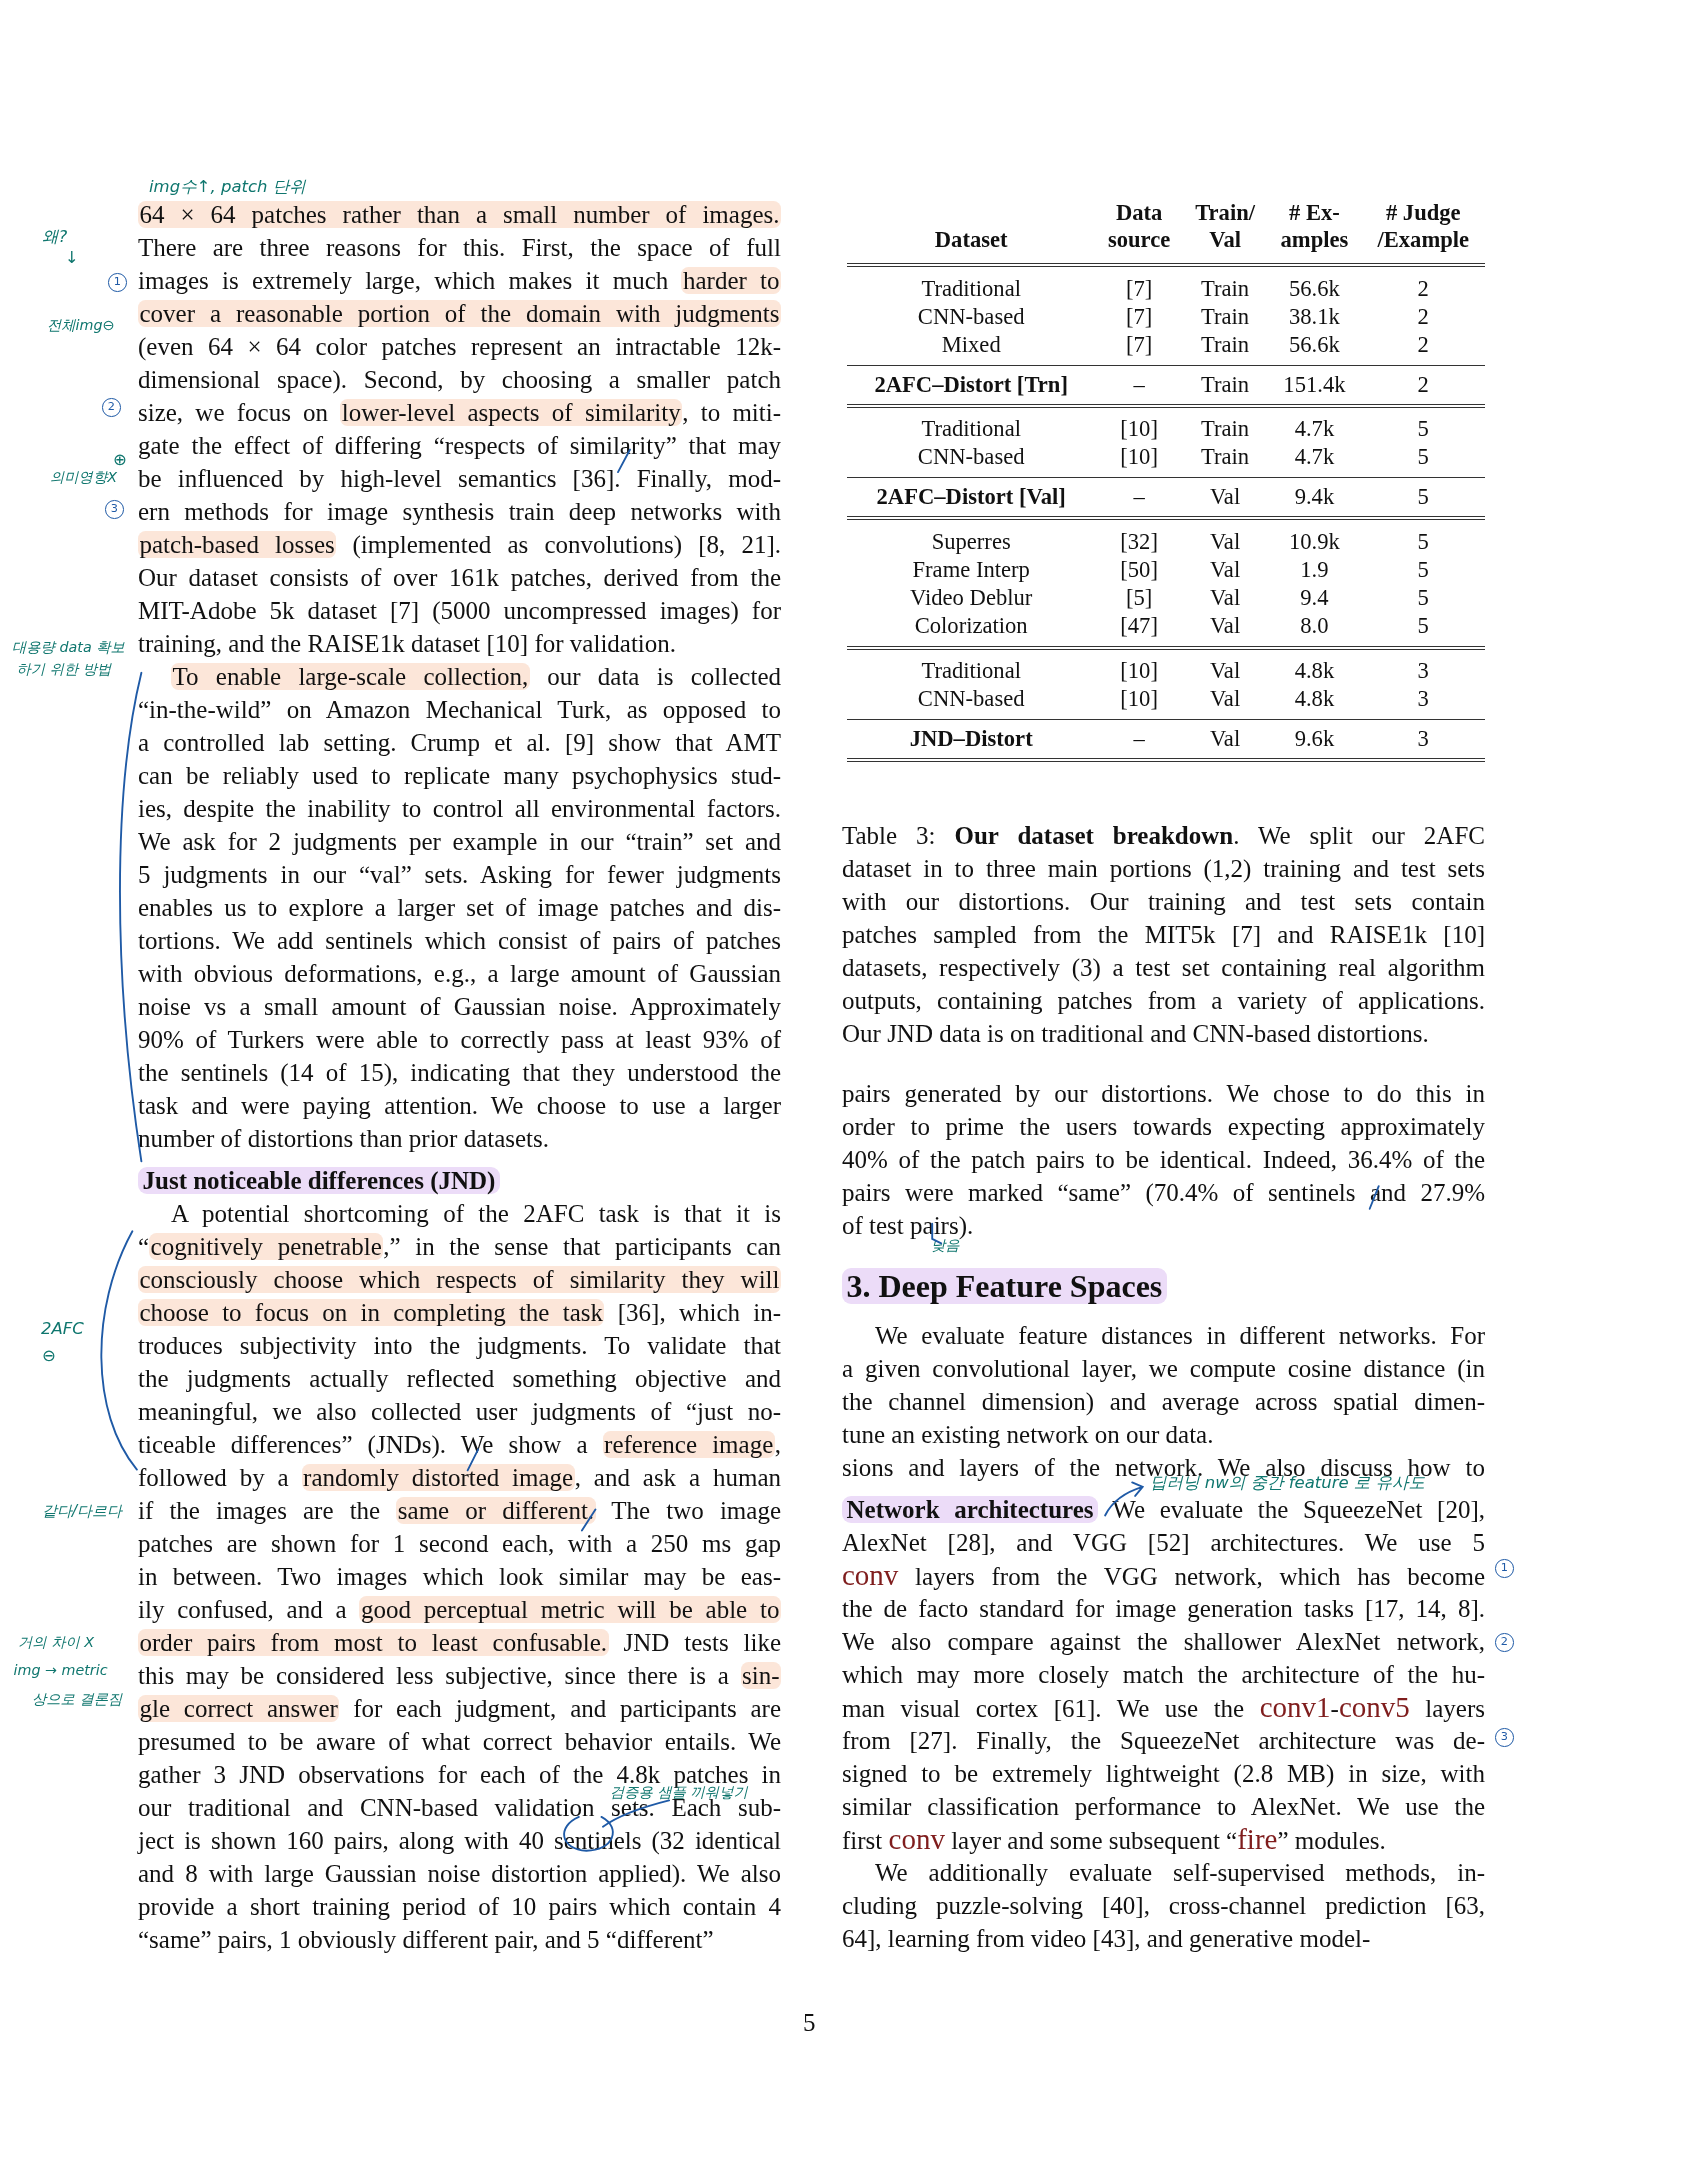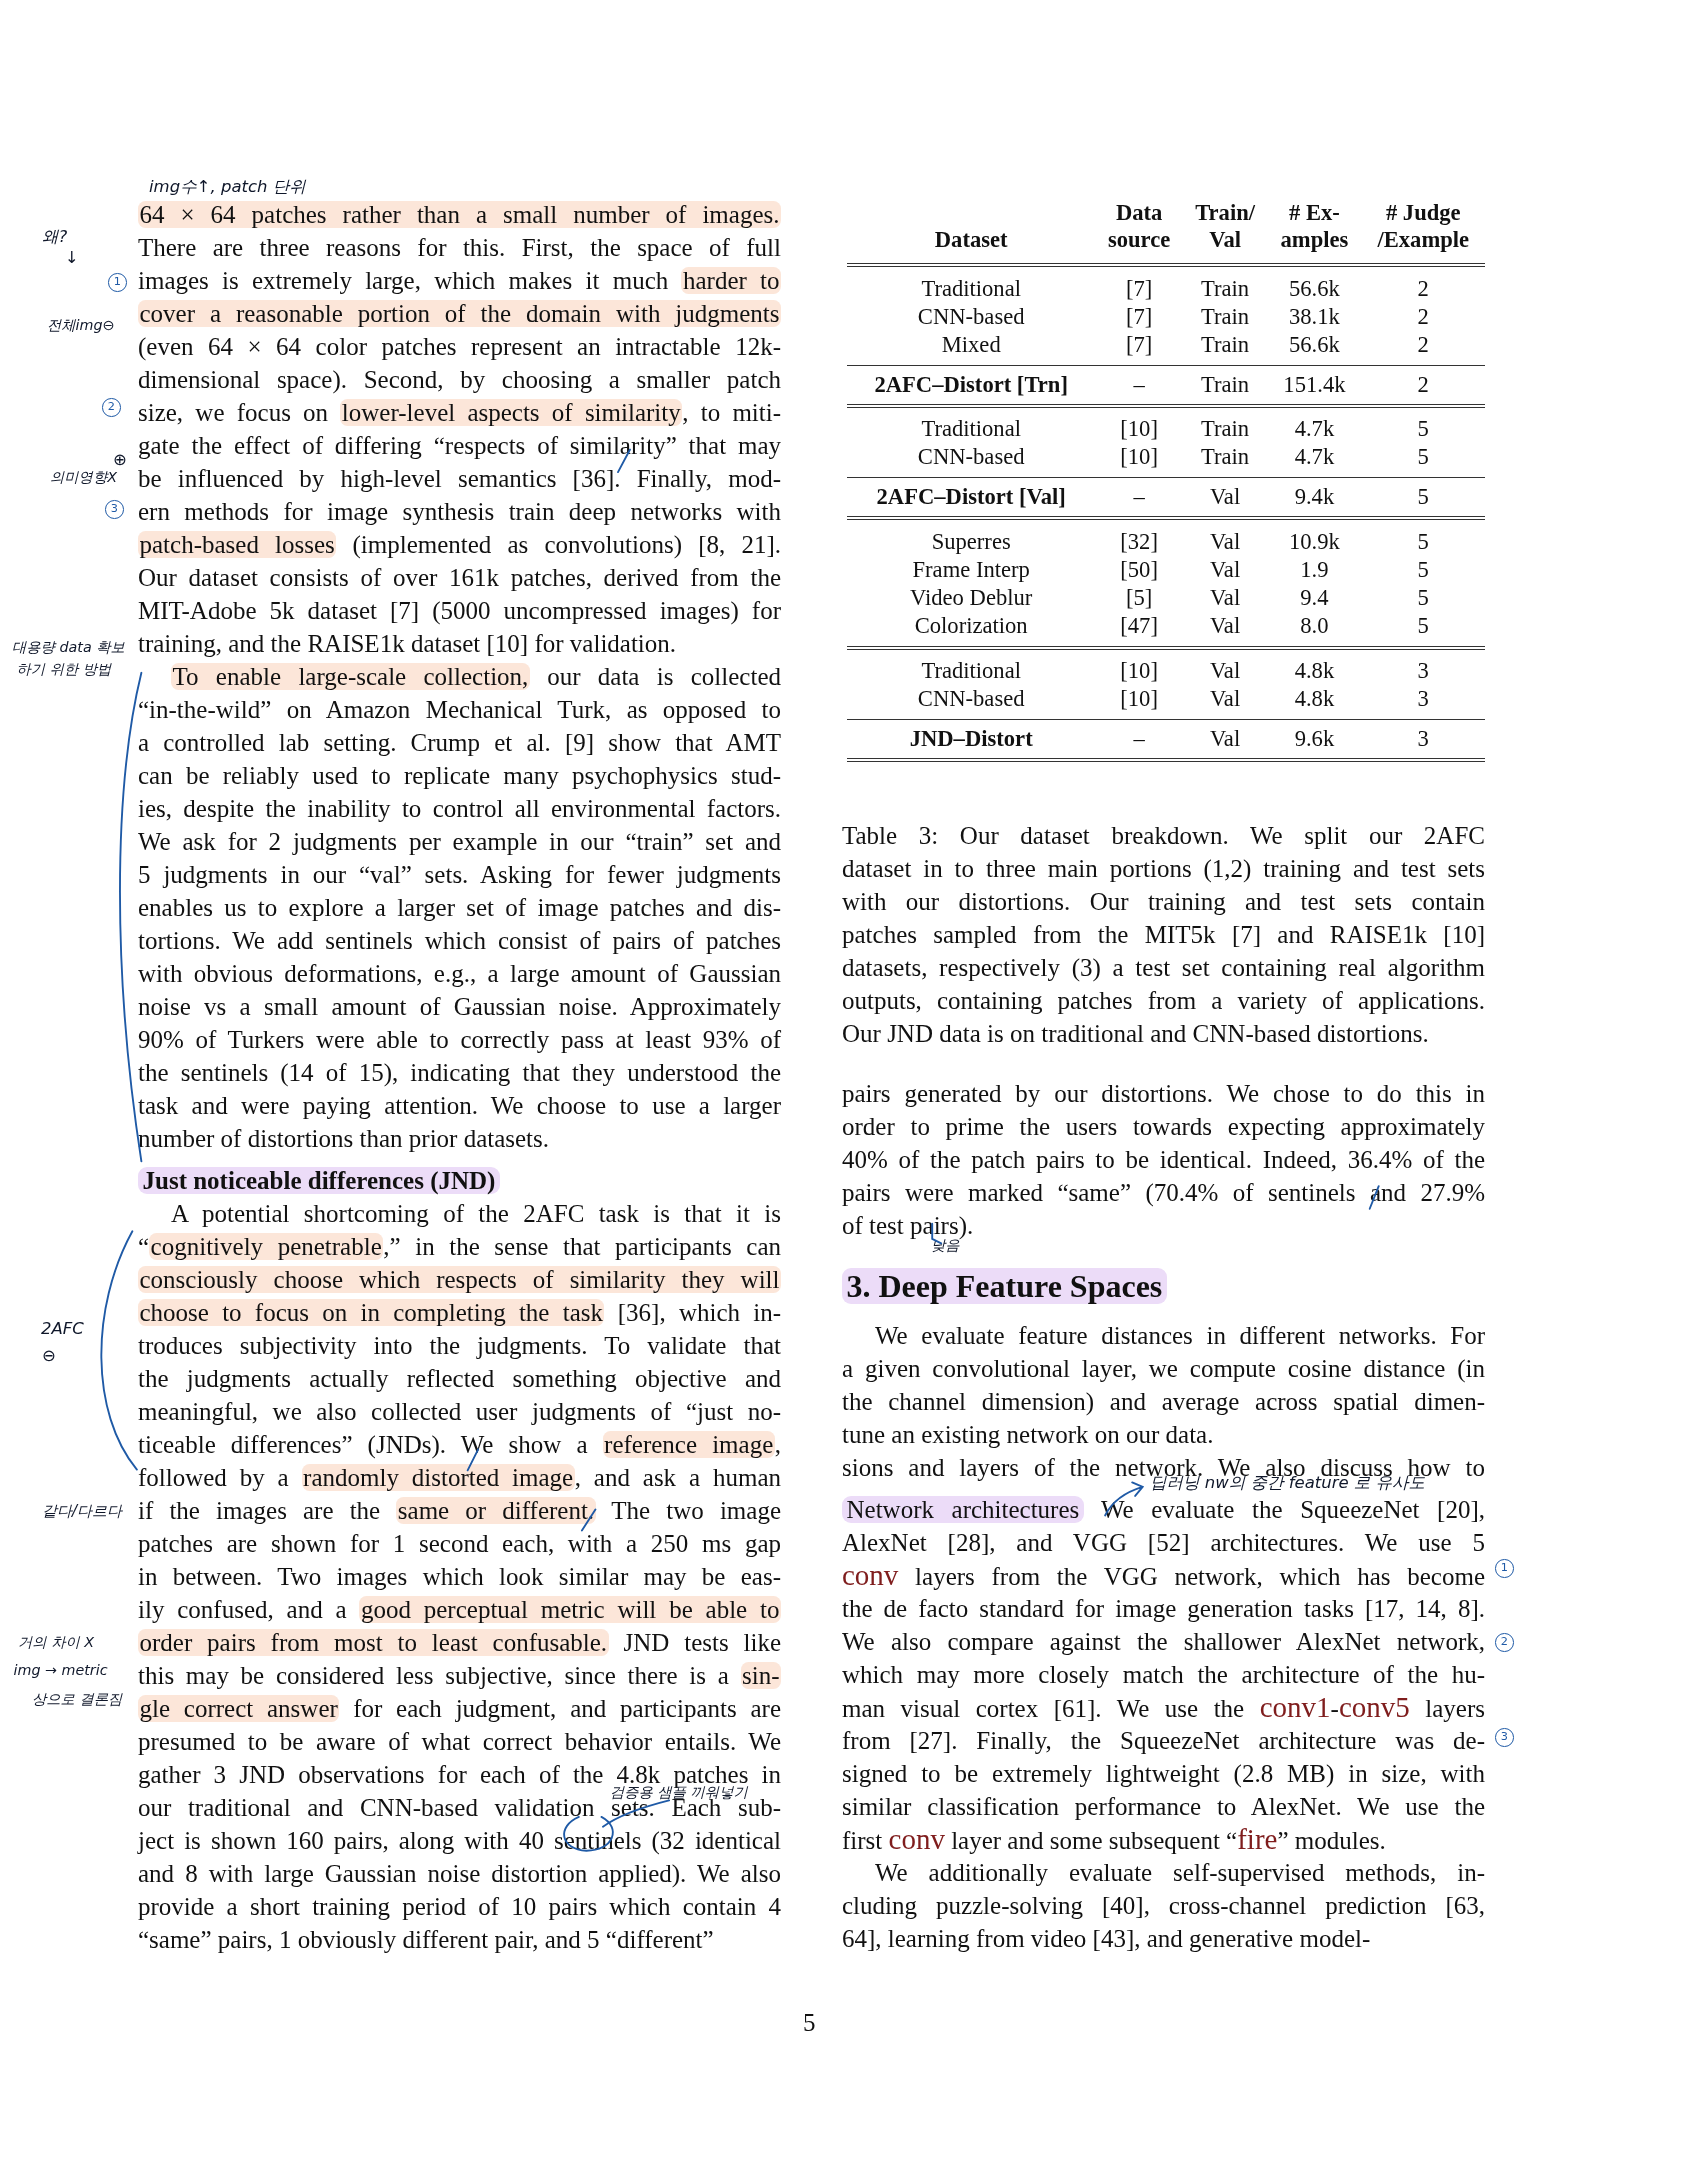--- a/index.html
+++ b/index.html
@@ -8,40 +8,40 @@
   .col { position:absolute; width:643px; }
   #left-col { left:138px; top:198px; }
   #right-col { left:842px; top:830px; }
   .line { display:block; height:33px; line-height:33px; font-size:25px;
           text-align:justify; text-align-last:justify; white-space:nowrap; }
   .line.last { text-align-last:left; }
   .line.indent { padding-left:33px; }
   .mono { font-family:Liberation Serif, serif; font-size:29px; color:#7f1d1d; }
   .hl { background:#fce6d9; border-radius:7.5px; padding:0 1.5px; }
   .hlp { background:#ecdcf8; border-radius:9px; padding:0 4.5px; }
-  .b { font-weight:normal; }
+  .b { font-weight:bold; }
   .subhead { font-weight:bold; font-size:25px; }
   .sechead { font-weight:bold; font-size:32px; height:47px; line-height:47px; display:block; }
   .gap { display:block; }
   
   #table { position:absolute; left:847px; top:197px; width:638px; font-size:22.6px; }
   #table table { border-collapse:collapse; width:100%; }
   #table th { font-weight:bold; font-size:22.6px; line-height:27px; padding:1.5px 4.5px 10.5px; text-align:center; vertical-align:bottom; }
   #table td { text-align:center; padding:0 4.5px; height:28px; line-height:28px; font-size:22.6px; }
   #table tr.group-first td { padding-top:7.5px; }
   #table tr.group-last td { padding-bottom:6px; }
   #table tr.total td { font-weight:normal; height:38px; }
   #table tr.total td.name { font-weight:bold; }
   .dbl-top { border-top:4.5px double #333; }
   .single-top { border-top:1.5px solid #333; }
   .dbl-bottom { border-bottom:4.5px double #333; }
   #caption { position:absolute; left:842px; top:819px; width:643px; }
   #page-number { position:absolute; left:803px; top:2009px; font-size:25px; }
   
-  .ann { position:absolute; color:#0f172a; font-family:"DejaVu Sans", sans-serif; font-size:16.5px; font-style:italic; white-space:nowrap; }
+  .ann { position:absolute; color:#0f766e; font-family:"DejaVu Sans", sans-serif; font-size:16.5px; font-style:italic; white-space:nowrap; }
   .circ { position:absolute; width:16.5px; height:16.5px; border:1.5px solid #1f5aa6; border-radius:50%; color:#1f5aa6; font-size:11.3px; line-height:16.5px; text-align:center; font-family:"DejaVu Sans", sans-serif; }
   svg.ink { position:absolute; left:0; top:0; width:1687px; height:2183px; pointer-events:none; }
   .blob { position:absolute; background:#fbe3d3; border-radius:50%; opacity:0.8; z-index:-1; }
 </style>
 </head>
 <body>
 
 <div class="col" id="left-col">
   <div>
       <span class="line"><span class="hl">64 × 64 patches rather than a small number of images.</span></span>

